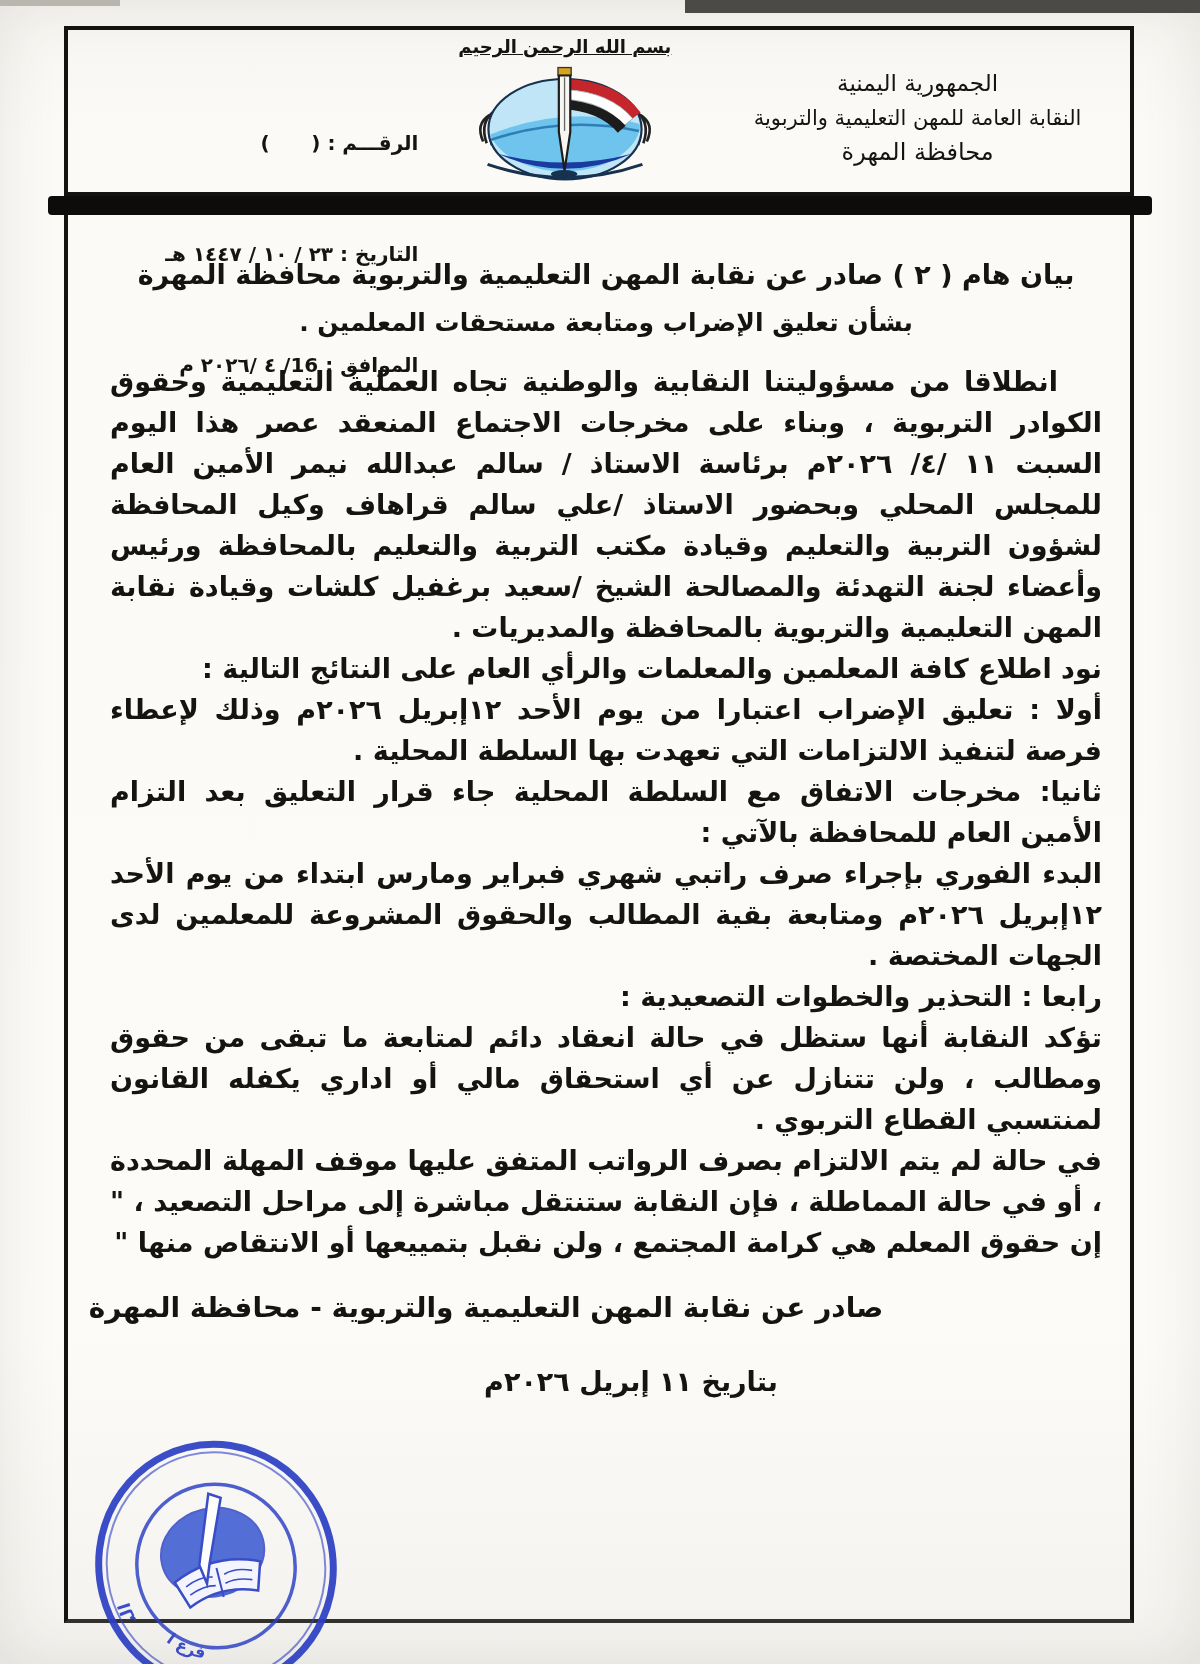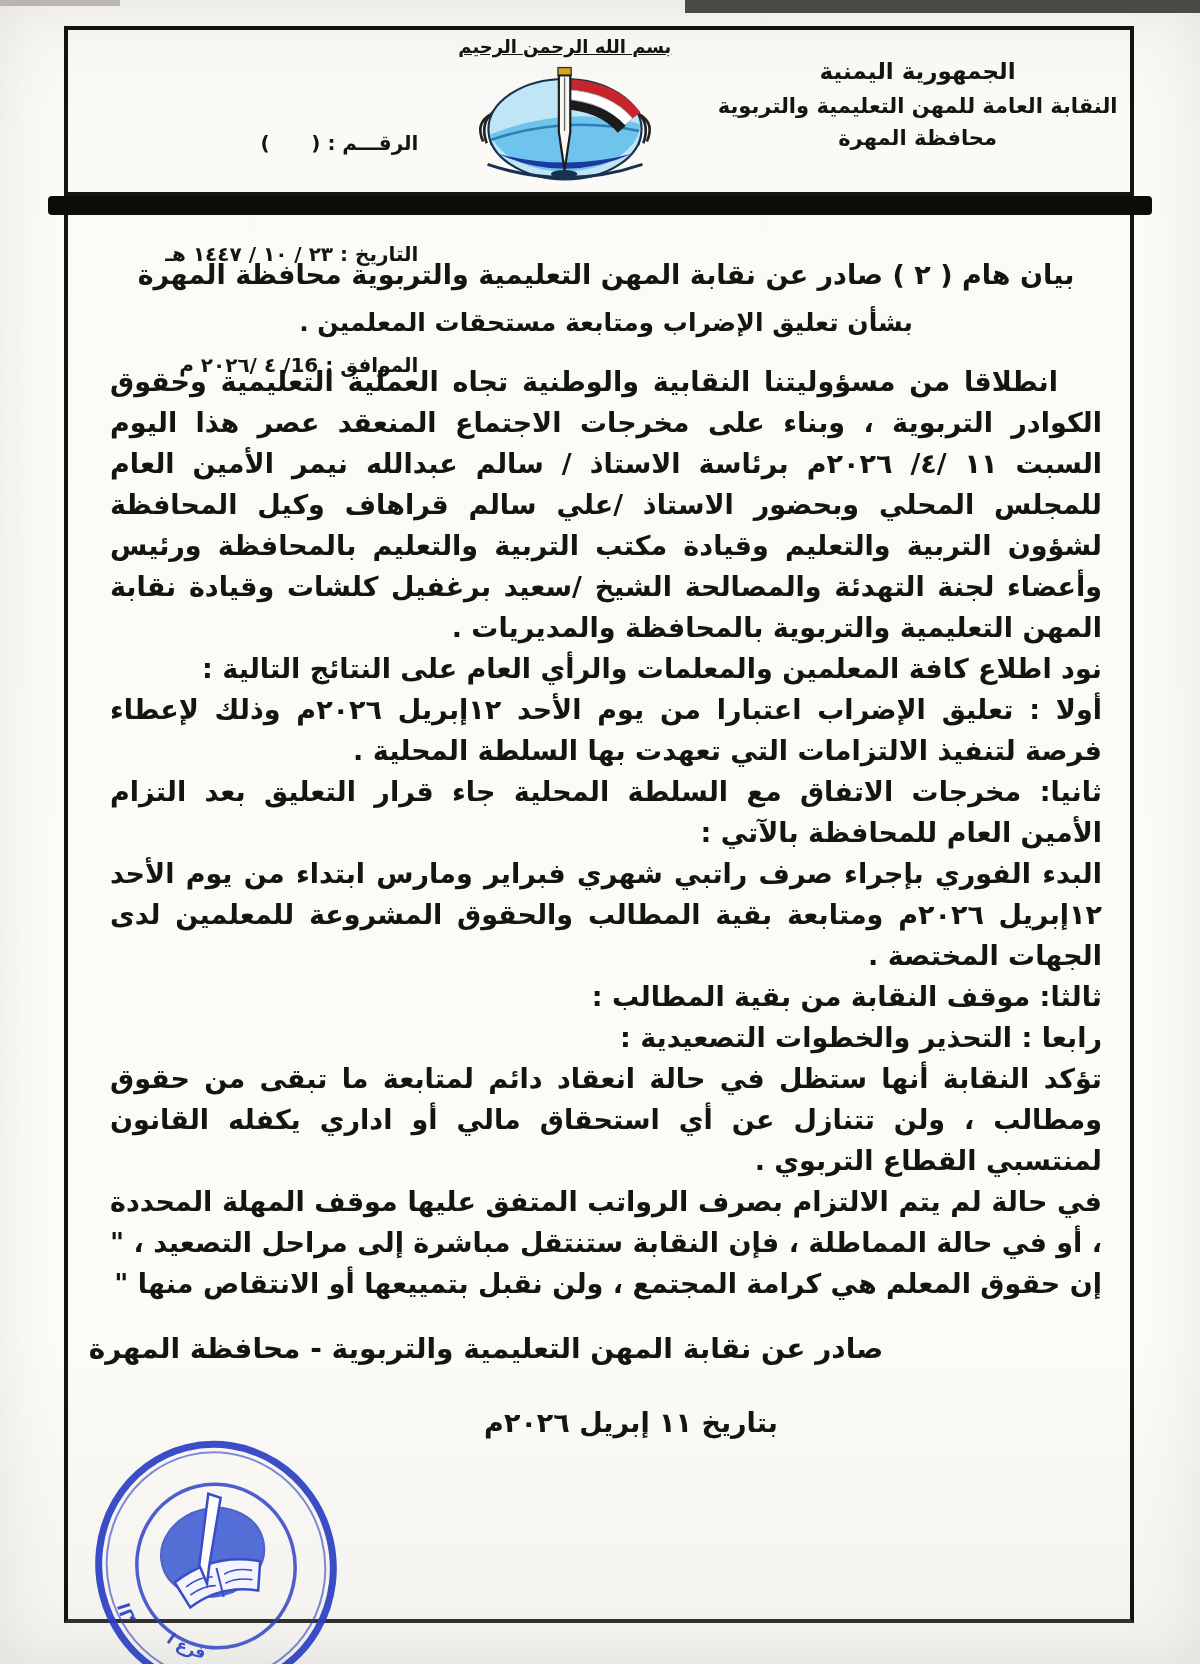--- a/index.html
+++ b/index.html
@@ -33,28 +33,28 @@
     position:absolute;left:64px;top:26px;
     width:1070px;height:170px;
     border:4px solid #15130f;
     box-sizing:border-box;
     display:flex;
     justify-content:space-between;
     background:transparent;
   }
   .org-block{
     width:40%;
-    padding-top:24px;
-    text-align:center;
-    font-weight:bold;
+    padding-top:36px;
+    text-align:center;
+    font-weight:normal;
     line-height:1.55;
   }
   .org-line-1{font-size:23px;}
   .org-line-2{font-size:21px;}
-  .org-line-3{font-size:21px;}
+  .org-line-3{font-size:24px;}
   .logo-block{
     width:23%;
     text-align:center;
     padding-top:6px;
     text-decoration:underline;
   }
   .basmala{
     font-size:18px;font-weight:bold;
     margin-bottom:0px;
     white-space:nowrap;
@@ -188,21 +188,20 @@
   <div class="doc-body">
 
     <div class="title-1">بيان هام ( ٢ ) صادر عن نقابة المهن التعليمية والتربوية محافظة المهرة</div>
     <div class="title-2">بشأن تعليق الإضراب ومتابعة مستحقات المعلمين .</div>
 
     <p class="para indent">انطلاقا من مسؤوليتنا النقابية والوطنية تجاه العملية التعليمية وحقوق الكوادر التربوية ، وبناء على مخرجات الاجتماع المنعقد عصر هذا اليوم السبت ١١ /٤/ ٢٠٢٦م برئاسة الاستاذ / سالم عبدالله نيمر الأمين العام للمجلس المحلي وبحضور الاستاذ /علي سالم قراهاف وكيل المحافظة لشؤون التربية والتعليم وقيادة مكتب التربية والتعليم بالمحافظة ورئيس وأعضاء لجنة التهدئة والمصالحة الشيخ /سعيد برغفيل كلشات وقيادة نقابة المهن التعليمية والتربوية بالمحافظة والمديريات .</p>
     <p class="para">نود اطلاع كافة المعلمين والمعلمات والرأي العام على النتائج التالية :</p>
     <p class="para">أولا : تعليق الإضراب اعتبارا من يوم الأحد ١٢إبريل ٢٠٢٦م وذلك لإعطاء فرصة لتنفيذ الالتزامات التي تعهدت بها السلطة المحلية .</p>
     <p class="para">ثانيا: مخرجات الاتفاق مع السلطة المحلية جاء قرار التعليق بعد التزام الأمين العام للمحافظة بالآتي :</p>
     <p class="para">البدء الفوري بإجراء صرف راتبي شهري فبراير ومارس ابتداء من يوم الأحد ١٢إبريل ٢٠٢٦م ومتابعة بقية المطالب والحقوق المشروعة للمعلمين لدى الجهات المختصة .</p>
-    <p class="para">ثالثا: موقف النقابة من بقية المطالب :</p>
     <p class="para">رابعا : التحذير والخطوات التصعيدية :</p>
     <p class="para">تؤكد النقابة أنها ستظل في حالة انعقاد دائم لمتابعة ما تبقى من حقوق ومطالب ، ولن تتنازل عن أي استحقاق مالي أو اداري يكفله القانون لمنتسبي القطاع التربوي .</p>
     <p class="para">في حالة لم يتم الالتزام بصرف الرواتب المتفق عليها موقف المهلة المحددة ، أو في حالة المماطلة ، فإن النقابة ستنتقل مباشرة إلى مراحل التصعيد ، " إن حقوق المعلم هي كرامة المجتمع ، ولن نقبل بتمييعها أو الانتقاص منها "</p>
 
     <div class="footer-issued">صادر عن نقابة المهن التعليمية والتربوية - محافظة المهرة</div>
     <div class="footer-date">بتاريخ ١١ إبريل ٢٠٢٦م</div>
 
   </div>
 
   <svg class="stamp-svg" viewBox="0 0 260 260" xmlns="http://www.w3.org/2000/svg" xmlns:xlink="http://www.w3.org/1999/xlink">

